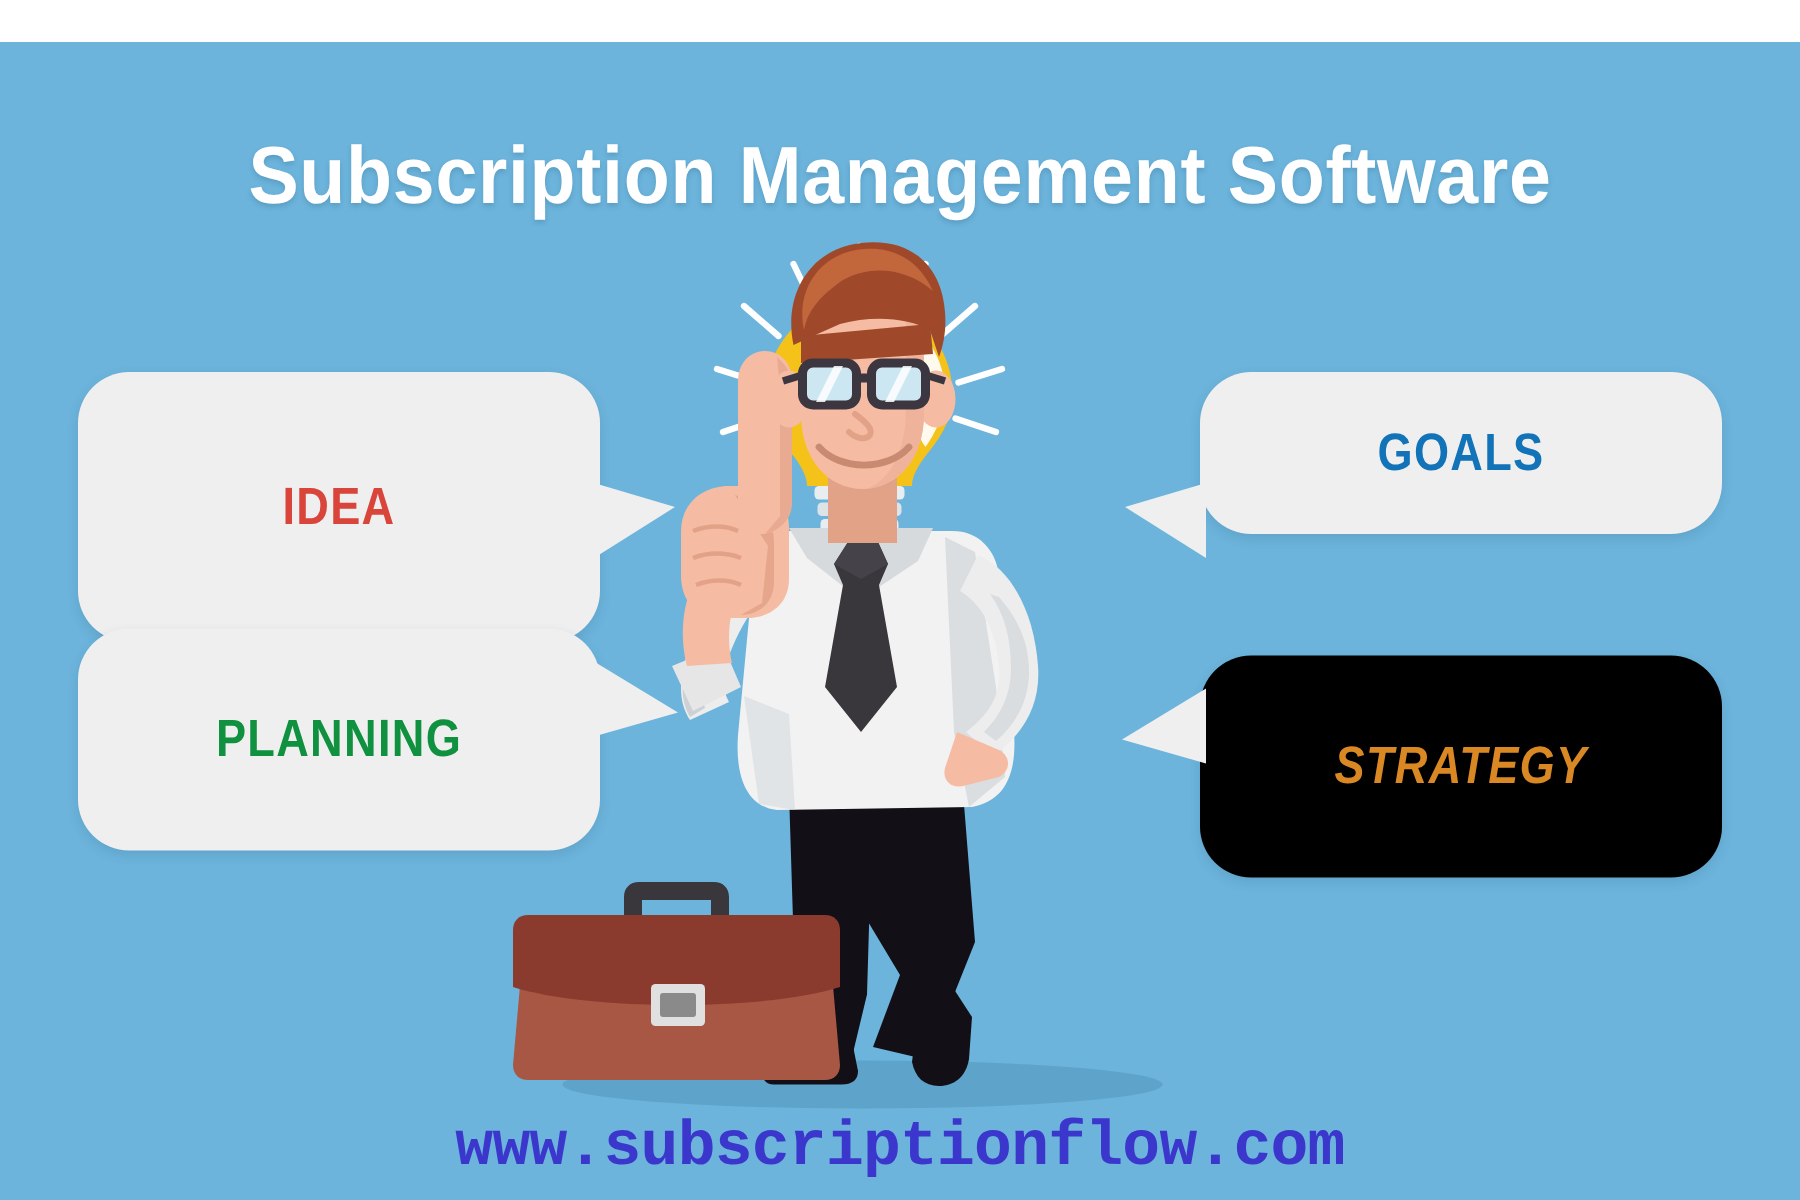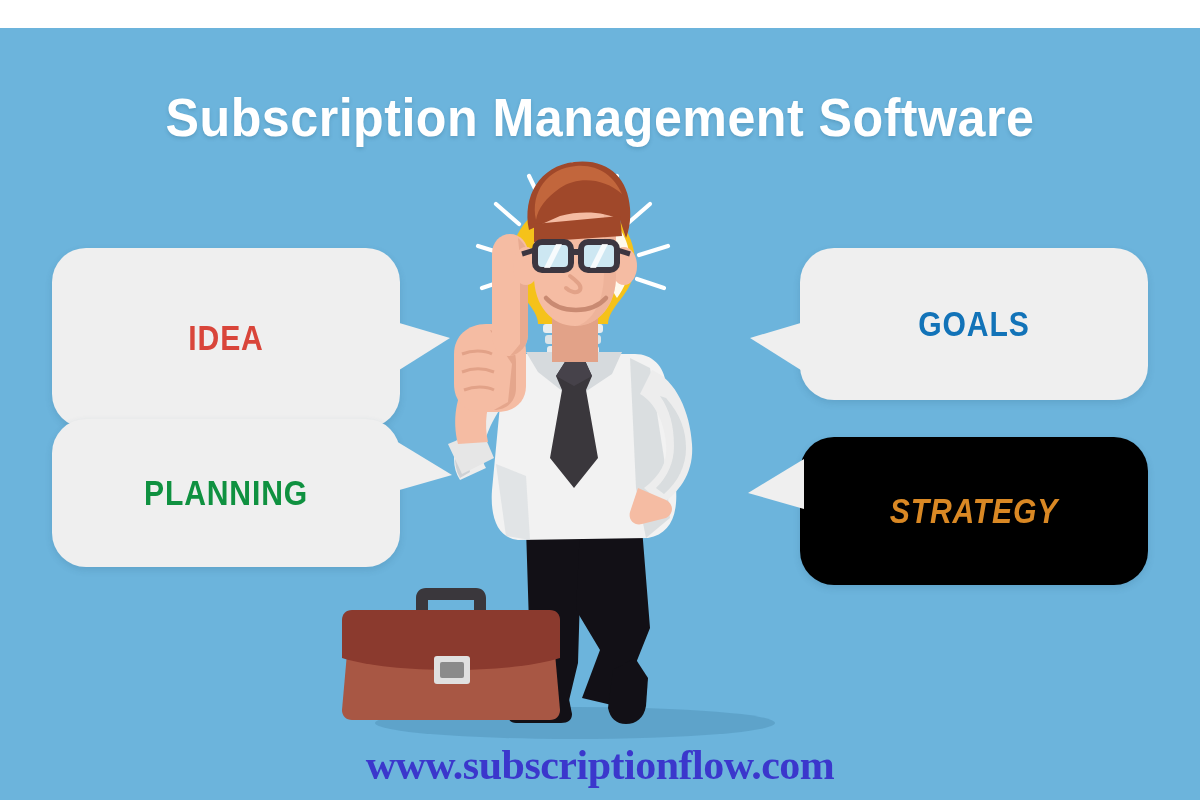--- a/index.html
+++ b/index.html
@@ -53,21 +53,21 @@
     letter-spacing: 1px;
     white-space: nowrap;
   }
   .bubble .tail {
     position: absolute;
     width: 0; height: 0;
   }
 
   #bubble-idea      { left: 52px;  top: 220px; width: 348px; height: 180px; }
   #bubble-planning  { left: 52px;  top: 391px; width: 348px; height: 148px; }
-  #bubble-goals     { left: 800px; top: 220px; width: 348px; height: 152px; }
+  #bubble-goals     { left: 800px; top: 220px; width: 348px; height: 108px; }
   #bubble-strategy  { left: 800px; top: 409px; width: 348px; height: 148px; }
 
   
   .tail-r-down {
     right: -50px; top: 74px;
     border-left: 54px solid #EFEFEF;
     border-top: 16px solid transparent;
     border-bottom: 34px solid transparent;
   }
   .tail-r-up {
@@ -89,21 +89,21 @@
     border-bottom: 16px solid transparent;
   }
 
   
   #footer-url {
     position: absolute;
     top: 713px;
     left: 0;
     width: 1200px;
     text-align: center;
-    font-family: Liberation Serif, serif;
+    font-family: Liberation Mono, monospace;
     font-weight: bold;
     font-size: 42px;
     letter-spacing: -0.5px;
     color: #3B37CC;
     white-space: nowrap;
   }
 
   
   #illustration {
     position: absolute;

